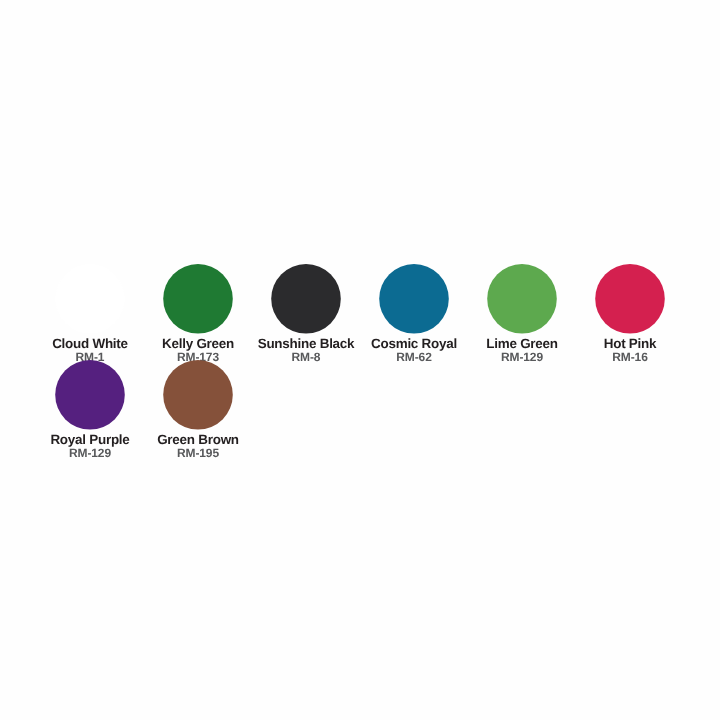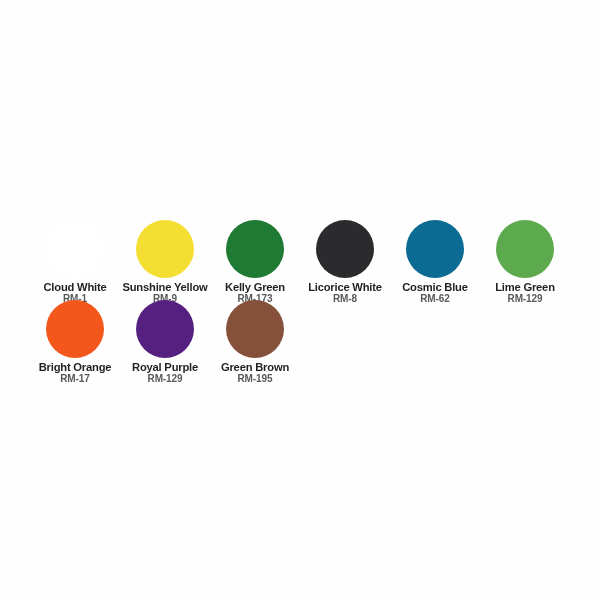--- a/index.html
+++ b/index.html
@@ -80,59 +80,52 @@
 <div id="palette-board">
   <div class="swatch-grid">
       <div class="swatch">
         <div class="swatch-chip" style="background: rgb(255, 255, 255);"></div>
         <div class="swatch-caption">
           <div class="swatch-name">Cloud White</div>
           <div class="swatch-code">RM-1</div>
         </div>
       </div>
       <div class="swatch">
-        <div class="swatch-chip" style="background: rgb(244, 222, 50);"></div>
-        <div class="swatch-caption">
-          <div class="swatch-name">Sunshine Yellow</div>
-          <div class="swatch-code">RM-9</div>
-        </div>
-      </div>
-      <div class="swatch">
         <div class="swatch-chip" style="background: rgb(31, 122, 51);"></div>
         <div class="swatch-caption">
           <div class="swatch-name">Kelly Green</div>
           <div class="swatch-code">RM-173</div>
         </div>
       </div>
       <div class="swatch">
         <div class="swatch-chip" style="background: rgb(43, 43, 45);"></div>
         <div class="swatch-caption">
-          <div class="swatch-name">Licorice White</div>
+          <div class="swatch-name">Sunshine Black</div>
           <div class="swatch-code">RM-8</div>
         </div>
       </div>
       <div class="swatch">
         <div class="swatch-chip" style="background: rgb(12, 107, 146);"></div>
         <div class="swatch-caption">
-          <div class="swatch-name">Cosmic Blue</div>
+          <div class="swatch-name">Cosmic Royal</div>
           <div class="swatch-code">RM-62</div>
         </div>
       </div>
       <div class="swatch">
         <div class="swatch-chip" style="background: rgb(93, 169, 78);"></div>
         <div class="swatch-caption">
           <div class="swatch-name">Lime Green</div>
           <div class="swatch-code">RM-129</div>
         </div>
       </div>
       <div class="swatch">
-        <div class="swatch-chip" style="background: rgb(244, 87, 27);"></div>
+        <div class="swatch-chip" style="background: rgb(212, 32, 79);"></div>
         <div class="swatch-caption">
-          <div class="swatch-name">Bright Orange</div>
-          <div class="swatch-code">RM-17</div>
+          <div class="swatch-name">Hot Pink</div>
+          <div class="swatch-code">RM-16</div>
         </div>
       </div>
       <div class="swatch">
         <div class="swatch-chip" style="background: rgb(85, 32, 127);"></div>
         <div class="swatch-caption">
           <div class="swatch-name">Royal Purple</div>
           <div class="swatch-code">RM-129</div>
         </div>
       </div>
       <div class="swatch">

